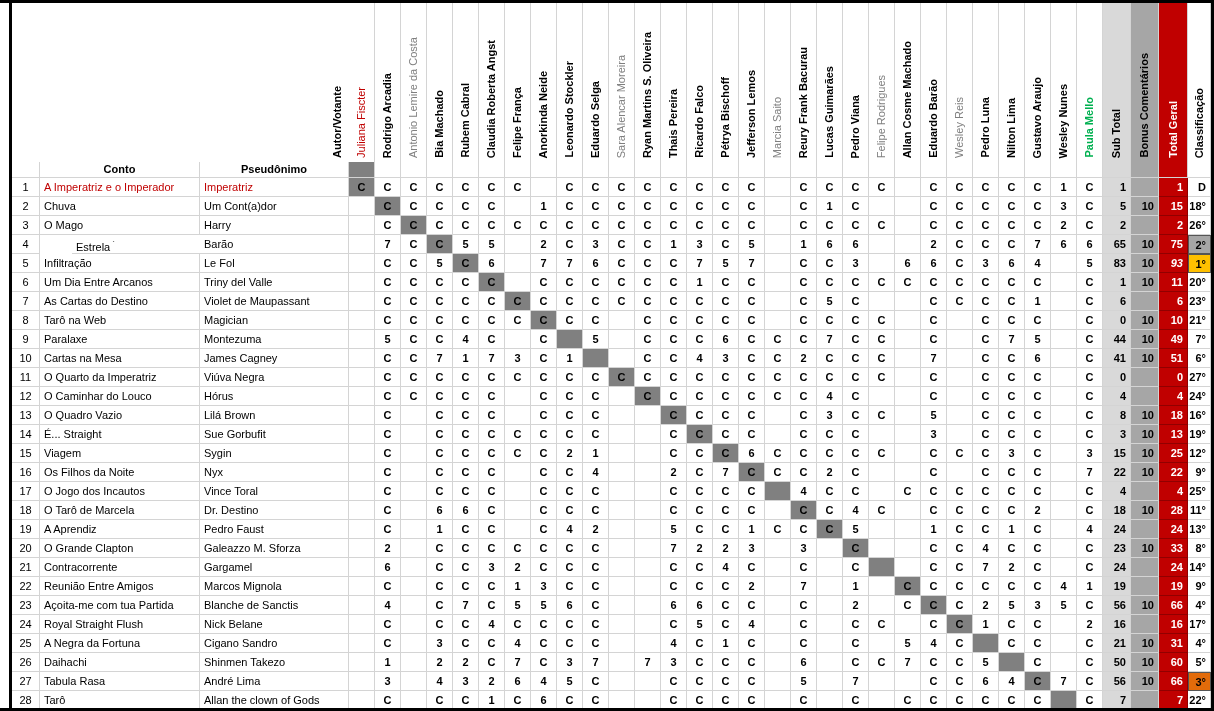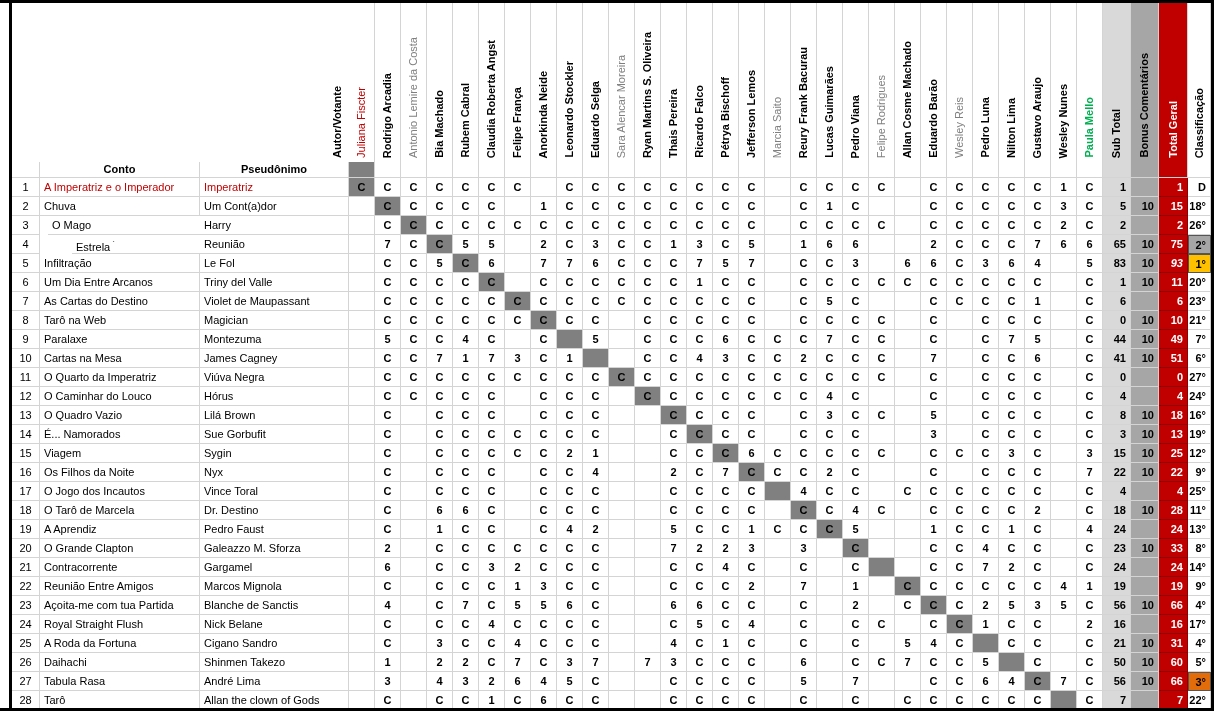--- a/index.html
+++ b/index.html
@@ -237,21 +237,21 @@
       <div class="cell txt-c bold" style="left: 973px; top: 197px; width: 26px; height: 19px;">C</div>
       <div class="cell txt-c bold" style="left: 999px; top: 197px; width: 26px; height: 19px;">C</div>
       <div class="cell txt-c bold" style="left: 1025px; top: 197px; width: 26px; height: 19px;">C</div>
       <div class="cell txt-c bold" style="left: 1051px; top: 197px; width: 26px; height: 19px;">3</div>
       <div class="cell txt-c bold" style="left: 1077px; top: 197px; width: 26px; height: 19px;">C</div>
       <div class="cell txt-r bold" style="left: 1103px; top: 197px; width: 28px; height: 19px; background: rgb(217, 217, 217);">5</div>
       <div class="cell txt-r bold" style="left: 1131px; top: 197px; width: 28px; height: 19px; background: rgb(166, 166, 166);">10</div>
       <div class="cell txt-r bold" style="left: 1159px; top: 197px; width: 29px; height: 19px; background: rgb(192, 0, 0); color: rgb(255, 255, 255); border-bottom-color: rgba(0, 0, 0, 0.25); border-right-color: rgba(0, 0, 0, 0.25);">15</div>
       <div class="cell txt-r bold" style="left: 1188px; top: 197px; width: 23px; height: 19px; background: rgb(255, 255, 255);">18°</div>
       <div class="cell txt-c" style="left: 12px; top: 216px; width: 28px; height: 19px;">3</div>
-      <div class="cell txt-l" style="left: 48px; top: 216px; width: 160px; height: 19px;">O Mago</div>
+      <div class="cell txt-l" style="left: 40px; top: 216px; width: 160px; height: 19px;">O Mago</div>
       <div class="cell txt-l" style="left: 200px; top: 216px; width: 149px; height: 19px;">Harry</div>
       <div class="cell txt-c bold" style="left: 349px; top: 216px; width: 26px; height: 19px;"></div>
       <div class="cell txt-c bold" style="left: 375px; top: 216px; width: 26px; height: 19px;">C</div>
       <div class="cell txt-c bold diag" style="left: 401px; top: 216px; width: 26px; height: 19px;">C</div>
       <div class="cell txt-c bold" style="left: 427px; top: 216px; width: 26px; height: 19px;">C</div>
       <div class="cell txt-c bold" style="left: 453px; top: 216px; width: 26px; height: 19px;">C</div>
       <div class="cell txt-c bold" style="left: 479px; top: 216px; width: 26px; height: 19px;">C</div>
       <div class="cell txt-c bold" style="left: 505px; top: 216px; width: 26px; height: 19px;">C</div>
       <div class="cell txt-c bold" style="left: 531px; top: 216px; width: 26px; height: 19px;">C</div>
       <div class="cell txt-c bold" style="left: 557px; top: 216px; width: 26px; height: 19px;">C</div>
@@ -274,21 +274,21 @@
       <div class="cell txt-c bold" style="left: 999px; top: 216px; width: 26px; height: 19px;">C</div>
       <div class="cell txt-c bold" style="left: 1025px; top: 216px; width: 26px; height: 19px;">C</div>
       <div class="cell txt-c bold" style="left: 1051px; top: 216px; width: 26px; height: 19px;">2</div>
       <div class="cell txt-c bold" style="left: 1077px; top: 216px; width: 26px; height: 19px;">C</div>
       <div class="cell txt-r bold" style="left: 1103px; top: 216px; width: 28px; height: 19px; background: rgb(217, 217, 217);">2</div>
       <div class="cell txt-r bold" style="left: 1131px; top: 216px; width: 28px; height: 19px; background: rgb(166, 166, 166);"></div>
       <div class="cell txt-r bold" style="left: 1159px; top: 216px; width: 29px; height: 19px; background: rgb(192, 0, 0); color: rgb(255, 255, 255); border-bottom-color: rgba(0, 0, 0, 0.25); border-right-color: rgba(0, 0, 0, 0.25);">2</div>
       <div class="cell txt-r bold" style="left: 1188px; top: 216px; width: 23px; height: 19px; background: rgb(255, 255, 255);">26°</div>
       <div class="cell txt-c" style="left: 12px; top: 235px; width: 28px; height: 19px;">4</div>
       <div class="cell txt-l" style="left: 40px; top: 235px; width: 160px; height: 19px; margin-left: 32px;">Estrela<span class="sup"> ´</span></div>
-      <div class="cell txt-l" style="left: 200px; top: 235px; width: 149px; height: 19px;">Reunião</div>
+      <div class="cell txt-l" style="left: 200px; top: 235px; width: 149px; height: 19px;">Barão</div>
       <div class="cell txt-c bold" style="left: 349px; top: 235px; width: 26px; height: 19px;"></div>
       <div class="cell txt-c bold" style="left: 375px; top: 235px; width: 26px; height: 19px;">7</div>
       <div class="cell txt-c bold" style="left: 401px; top: 235px; width: 26px; height: 19px;">C</div>
       <div class="cell txt-c bold diag" style="left: 427px; top: 235px; width: 26px; height: 19px;">C</div>
       <div class="cell txt-c bold" style="left: 453px; top: 235px; width: 26px; height: 19px;">5</div>
       <div class="cell txt-c bold" style="left: 479px; top: 235px; width: 26px; height: 19px;">5</div>
       <div class="cell txt-c bold" style="left: 505px; top: 235px; width: 26px; height: 19px;"></div>
       <div class="cell txt-c bold" style="left: 531px; top: 235px; width: 26px; height: 19px;">2</div>
       <div class="cell txt-c bold" style="left: 557px; top: 235px; width: 26px; height: 19px;">C</div>
       <div class="cell txt-c bold" style="left: 583px; top: 235px; width: 26px; height: 19px;">3</div>
@@ -633,21 +633,21 @@
       <div class="cell txt-c bold" style="left: 973px; top: 406px; width: 26px; height: 19px;">C</div>
       <div class="cell txt-c bold" style="left: 999px; top: 406px; width: 26px; height: 19px;">C</div>
       <div class="cell txt-c bold" style="left: 1025px; top: 406px; width: 26px; height: 19px;">C</div>
       <div class="cell txt-c bold" style="left: 1051px; top: 406px; width: 26px; height: 19px;"></div>
       <div class="cell txt-c bold" style="left: 1077px; top: 406px; width: 26px; height: 19px;">C</div>
       <div class="cell txt-r bold" style="left: 1103px; top: 406px; width: 28px; height: 19px; background: rgb(217, 217, 217);">8</div>
       <div class="cell txt-r bold" style="left: 1131px; top: 406px; width: 28px; height: 19px; background: rgb(166, 166, 166);">10</div>
       <div class="cell txt-r bold" style="left: 1159px; top: 406px; width: 29px; height: 19px; background: rgb(192, 0, 0); color: rgb(255, 255, 255); border-bottom-color: rgba(0, 0, 0, 0.25); border-right-color: rgba(0, 0, 0, 0.25);">18</div>
       <div class="cell txt-r bold" style="left: 1188px; top: 406px; width: 23px; height: 19px; background: rgb(255, 255, 255);">16°</div>
       <div class="cell txt-c" style="left: 12px; top: 425px; width: 28px; height: 19px;">14</div>
-      <div class="cell txt-l" style="left: 40px; top: 425px; width: 160px; height: 19px;">É... Namorados</div>
+      <div class="cell txt-l" style="left: 40px; top: 425px; width: 160px; height: 19px;">É... Straight</div>
       <div class="cell txt-l" style="left: 200px; top: 425px; width: 149px; height: 19px;">Sue Gorbufit</div>
       <div class="cell txt-c bold" style="left: 349px; top: 425px; width: 26px; height: 19px;"></div>
       <div class="cell txt-c bold" style="left: 375px; top: 425px; width: 26px; height: 19px;">C</div>
       <div class="cell txt-c bold" style="left: 401px; top: 425px; width: 26px; height: 19px;"></div>
       <div class="cell txt-c bold" style="left: 427px; top: 425px; width: 26px; height: 19px;">C</div>
       <div class="cell txt-c bold" style="left: 453px; top: 425px; width: 26px; height: 19px;">C</div>
       <div class="cell txt-c bold" style="left: 479px; top: 425px; width: 26px; height: 19px;">C</div>
       <div class="cell txt-c bold" style="left: 505px; top: 425px; width: 26px; height: 19px;">C</div>
       <div class="cell txt-c bold" style="left: 531px; top: 425px; width: 26px; height: 19px;">C</div>
       <div class="cell txt-c bold" style="left: 557px; top: 425px; width: 26px; height: 19px;">C</div>
@@ -1029,21 +1029,21 @@
       <div class="cell txt-c bold" style="left: 973px; top: 615px; width: 26px; height: 19px;">1</div>
       <div class="cell txt-c bold" style="left: 999px; top: 615px; width: 26px; height: 19px;">C</div>
       <div class="cell txt-c bold" style="left: 1025px; top: 615px; width: 26px; height: 19px;">C</div>
       <div class="cell txt-c bold" style="left: 1051px; top: 615px; width: 26px; height: 19px;"></div>
       <div class="cell txt-c bold" style="left: 1077px; top: 615px; width: 26px; height: 19px;">2</div>
       <div class="cell txt-r bold" style="left: 1103px; top: 615px; width: 28px; height: 19px; background: rgb(217, 217, 217);">16</div>
       <div class="cell txt-r bold" style="left: 1131px; top: 615px; width: 28px; height: 19px; background: rgb(166, 166, 166);"></div>
       <div class="cell txt-r bold" style="left: 1159px; top: 615px; width: 29px; height: 19px; background: rgb(192, 0, 0); color: rgb(255, 255, 255); border-bottom-color: rgba(0, 0, 0, 0.25); border-right-color: rgba(0, 0, 0, 0.25);">16</div>
       <div class="cell txt-r bold" style="left: 1188px; top: 615px; width: 23px; height: 19px; background: rgb(255, 255, 255);">17°</div>
       <div class="cell txt-c" style="left: 12px; top: 634px; width: 28px; height: 19px;">25</div>
-      <div class="cell txt-l" style="left: 40px; top: 634px; width: 160px; height: 19px;">A Roda da Fortuna</div>
+      <div class="cell txt-l" style="left: 40px; top: 634px; width: 160px; height: 19px;">A Negra da Fortuna</div>
       <div class="cell txt-l" style="left: 200px; top: 634px; width: 149px; height: 19px;">Cigano Sandro</div>
       <div class="cell txt-c bold" style="left: 349px; top: 634px; width: 26px; height: 19px;"></div>
       <div class="cell txt-c bold" style="left: 375px; top: 634px; width: 26px; height: 19px;">C</div>
       <div class="cell txt-c bold" style="left: 401px; top: 634px; width: 26px; height: 19px;"></div>
       <div class="cell txt-c bold" style="left: 427px; top: 634px; width: 26px; height: 19px;">3</div>
       <div class="cell txt-c bold" style="left: 453px; top: 634px; width: 26px; height: 19px;">C</div>
       <div class="cell txt-c bold" style="left: 479px; top: 634px; width: 26px; height: 19px;">C</div>
       <div class="cell txt-c bold" style="left: 505px; top: 634px; width: 26px; height: 19px;">4</div>
       <div class="cell txt-c bold" style="left: 531px; top: 634px; width: 26px; height: 19px;">C</div>
       <div class="cell txt-c bold" style="left: 557px; top: 634px; width: 26px; height: 19px;">C</div>

